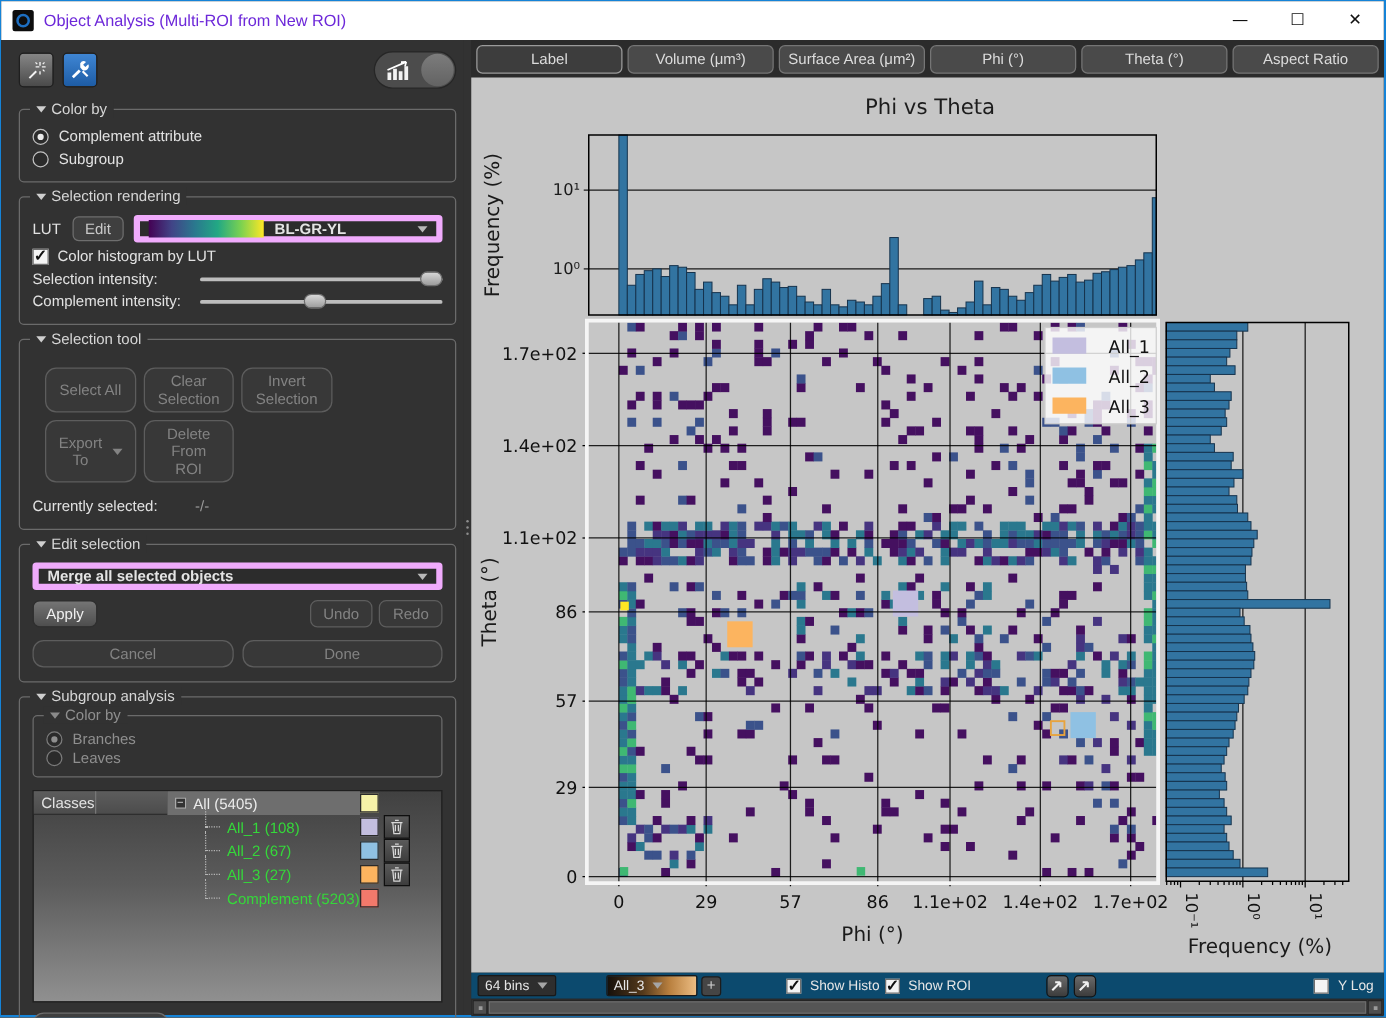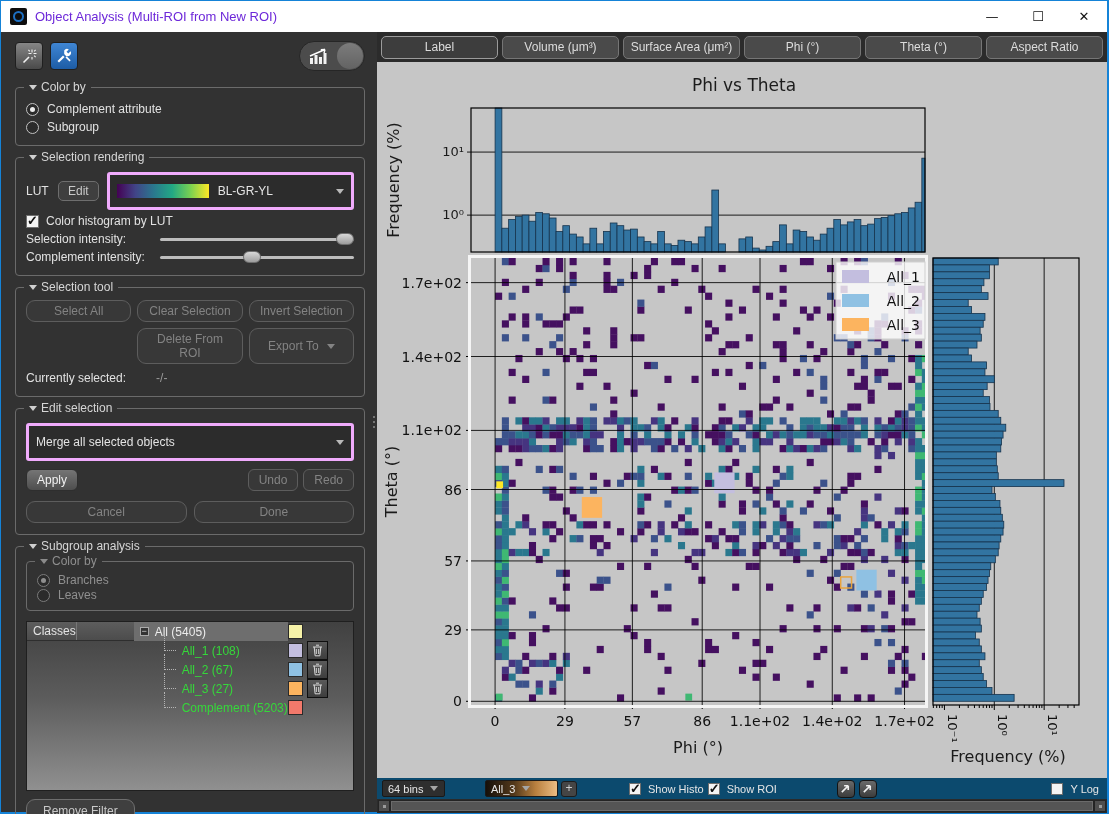--- a/index.html
+++ b/index.html
@@ -35,27 +35,27 @@
   .radio{width:13px;height:13px;min-width:13px;border-radius:50%;border:1px solid #c2c2c2;background:#2b2b2b;position:relative;margin-right:8px;}
   .radio.sel::after{content:"";position:absolute;inset:3px;border-radius:50%;background:#ececec;}
   .radio.dis{border-color:#7b7b7b;}
   .radio.dis.sel::after{background:#8f8f8f;}
   .dis-label{color:#8f8f8f;}
   .cb{width:13px;height:13px;min-width:13px;background:#f4f4f4;border:1px solid #6f6f6f;margin-right:7px;position:relative;}
   .cb.checked::after{content:"✓";position:absolute;left:0px;top:-3px;font-size:13px;font-weight:bold;color:#111;}
   .btn{background:#3f3f3f;border:1px solid #6e6e6e;border-radius:9px;color:#c9c9c9;font-size:12px;padding:3px 10px;text-align:center;font-family:"Liberation Sans",sans-serif;}
   .btn.disabled{color:#838383;border-color:#5d5d5d;background:#383838;}
   .btn.raised{background:linear-gradient(#757575,#4e4e4e);color:#f0f0f0;border-color:#2e2e2e;}
-  .combo{display:flex;align-items:center;background:#2c2c2c;border:3px solid #f0abfc;border-radius:3px;height:38px;padding:0 7px;color:#e4e4e4;font-size:12px;}
+  .combo{display:flex;align-items:center;background:#2c2c2c;border:5px solid #f0abfc;border-radius:3px;height:22px;padding:0 7px;color:#e4e4e4;font-size:12px;font-weight:bold;}
   .arrow{width:0;height:0;border:4px solid transparent;border-top:5px solid #b9b9b9;margin-top:5px;margin-left:auto;}
   .lut-swatch{width:92px;height:14px;min-width:92px;background:linear-gradient(90deg,#440154,#414487,#2a788e,#22a884,#7ad151,#fde725);margin-right:9px;}
   .slider{position:relative;height:14px;flex:1;margin-left:6px;}
   .slider .track{position:absolute;left:0;right:0;top:6px;height:3px;background:#bdbdbd;border-radius:2px;}
   .slider .handle{position:absolute;top:1px;width:18px;height:12px;border-radius:6px;background:linear-gradient(#d7d7d7,#9d9d9d);border:1px solid #6f6f6f;}
-  .tool-grid{display:grid;grid-template-columns:1fr 1fr 1fr;gap:6px;margin:2px;}
+  .tool-grid{display:grid;grid-template-columns:1fr 1fr 1fr 1fr;gap:6px;margin:12px;}
   .muted{color:#9a9a9a;}
   
   .classes{border:1px solid #1f1f1f;background:linear-gradient(180deg,#414141,#5c5c5c 45%,#909090);flex:1;margin:4px 2px 0 2px;display:flex;flex-direction:row;min-height:170px;}
   .cls-header{height:19px;background:linear-gradient(#5d5d5d,#4c4c4c);border-bottom:1px solid #2e2e2e;display:flex;align-items:center;font-size:12px;color:#e3e3e3;}
   .cls-header .h1{flex:1;padding-left:6px;}
   .cls-header .h2{width:58px;border-left:1px solid #777;height:100%;}
   .trow{height:19px;display:flex;align-items:center;font-size:12px;}
   .trow .labelwrap{flex:1;display:flex;align-items:center;height:100%;}
   .trow.rootsel .labelwrap{background:#6e6e6e;}
   .expander{width:9px;height:9px;border:1px solid #aaa;background:#333;color:#ddd;font-size:9px;line-height:7px;text-align:center;margin:0 6px 0 6px;}
@@ -185,25 +185,25 @@
       <div class="group">
         <div class="gtitle">
             <span class="caret"></span>
             <span>Selection tool</span>
           </div>
         <div class="tool-grid">
           <button class="btn disabled">Select All</button>
           <button class="btn disabled">Clear Selection</button>
           <button class="btn disabled">Invert Selection</button>
           <span></span>
-          <button class="btn disabled">Delete From ROI</button>
           <button class="btn disabled" style="display:flex;align-items:center;justify-content:center;">
               <span>Export To</span>
               <span class="arrow" style="margin-left:8px;border-top-color:#838383;"></span>
             </button>
+          <button class="btn disabled">Delete From ROI</button>
         </div>
         <div class="row" style="margin-top:7px;">
           <span>Currently selected:</span>
           <span class="muted" style="margin-left:30px;">-/-</span>
         </div>
       </div>
 
       <div class="group">
         <div class="gtitle">
             <span class="caret"></span>

